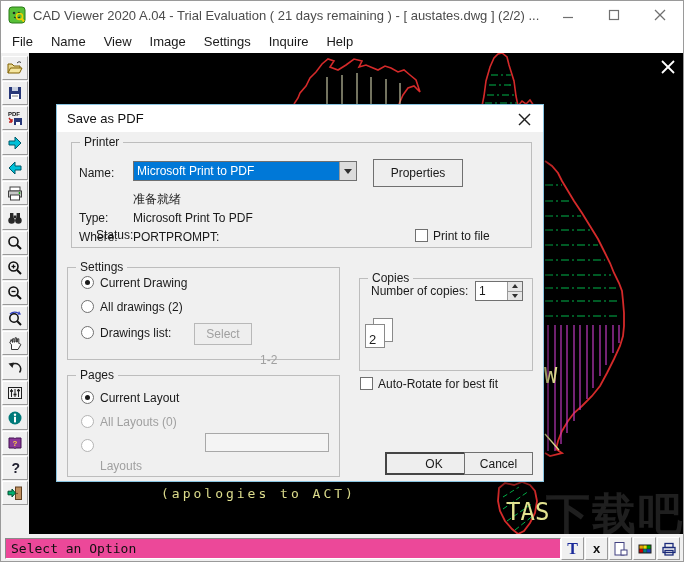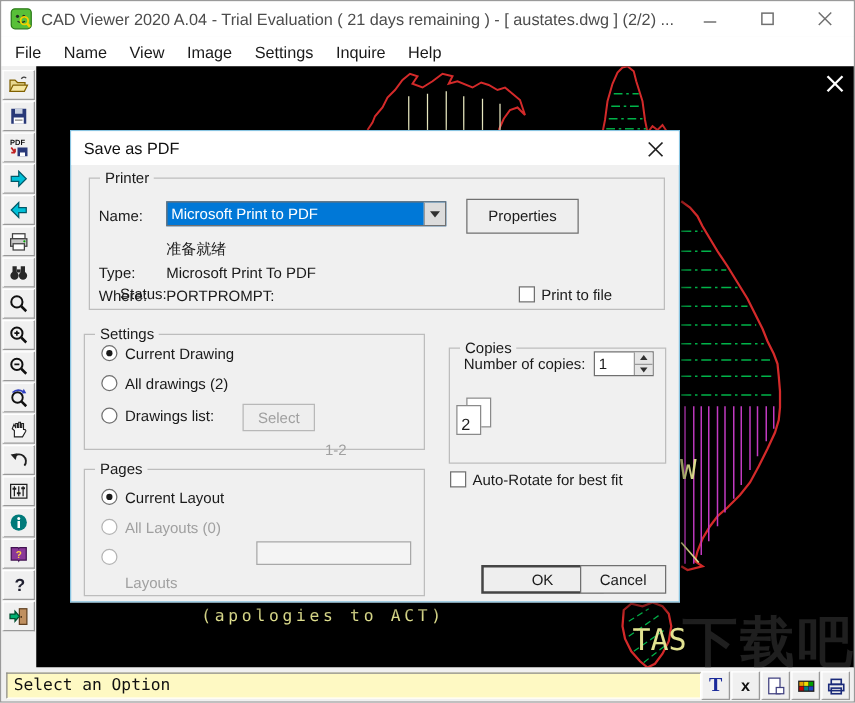--- a/index.html
+++ b/index.html
@@ -33,21 +33,21 @@
   .canvas svg.map { position:absolute; left:0; top:0; }
   .cad-text { position:absolute; font-family:"DejaVu Sans Mono", monospace; color:#e2e290; white-space:pre; }
   .apologies { left:132px; top:433px; font-size:13px; letter-spacing:3px; }
   .watermark { position:absolute; right:0px; bottom:-10px; font-size:44px; font-weight:bold; color:#1f1f1f;
     font-family:"DejaVu Sans", sans-serif; letter-spacing:2px; }
   .canvas-close { position:absolute; right:8px; top:6px; width:16px; height:16px; }
 
   
   .statusbar { position:absolute; left:0; top:533px; width:100%; height:29px; background:#f0f0f0;
     display:flex; align-items:center; }
-  .status-field { position:absolute; left:4px; top:4px; width:556px; height:21px; background:#fef9c3;
+  .status-field { position:absolute; left:4px; top:4px; width:556px; height:21px; background:#ec4899;
     border:1px solid; border-color:#8a8a8a #ffffff #ffffff #8a8a8a;
     font-family:"DejaVu Sans Mono", monospace; font-size:13px; color:#101010;
     display:flex; align-items:center; padding-left:5px; }
   .status-btns { position:absolute; right:3px; top:3px; display:flex; gap:1px; }
   .sb-btn { width:23px; height:23px; background:#f0f0f0; border:1px solid;
     border-color:#ffffff #9a9a9a #9a9a9a #ffffff; display:flex; align-items:center; justify-content:center; }
   .sb-t { font-family:"Liberation Serif", serif; font-weight:bold; font-size:16px; color:#1a2a9a; }
   .sb-x { font-weight:bold; font-size:13px; color:#101010; }
 
   

